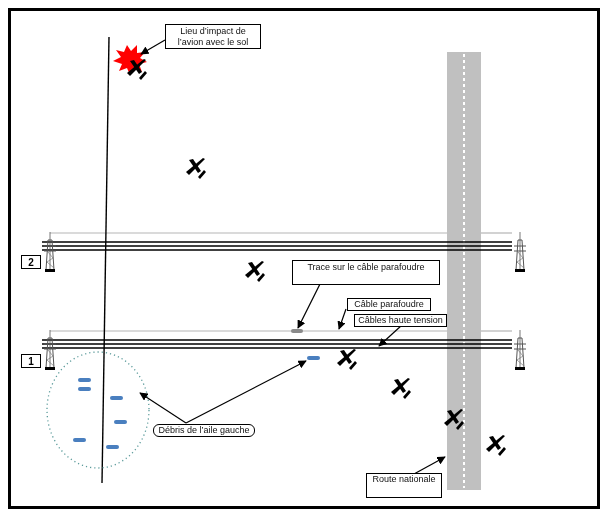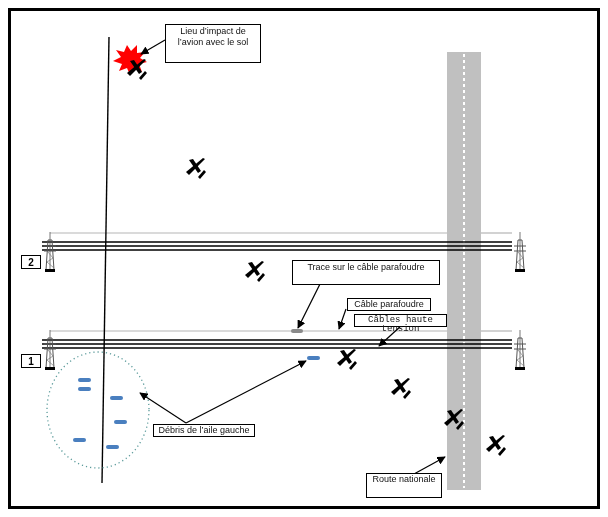--- a/index.html
+++ b/index.html
@@ -97,21 +97,21 @@
     <line x1="165" y1="40" x2="141" y2="54" marker-end="url(#arrow)"></line>
     <line x1="320" y1="284" x2="298" y2="328" marker-end="url(#arrow)"></line>
     <line x1="346" y1="309" x2="339" y2="329" marker-end="url(#arrow)"></line>
     <line x1="402" y1="325" x2="379" y2="346" marker-end="url(#arrow)"></line>
     <line x1="186" y1="423" x2="140" y2="393" marker-end="url(#arrow)"></line>
     <line x1="186" y1="423" x2="306" y2="361" marker-end="url(#arrow)"></line>
     <line x1="414" y1="474" x2="445" y2="457" marker-end="url(#arrow)"></line>
   </g>
 </svg>
 
-<div class="label-box" style="left:165px;top:24px;width:96px;height:39px;">Lieu d’impact de l’avion avec le sol</div>
+<div class="label-box" style="left:165px;top:24px;width:96px;height:25px;">Lieu d’impact de l’avion avec le sol</div>
 <div class="label-box" style="left:292px;top:260px;width:148px;height:25px;">Trace sur le câble parafoudre</div>
 <div class="label-box" style="left:347px;top:298px;width:84px;height:13px;line-height:9px;">Câble parafoudre</div>
-<div class="label-box" style="left:354px;top:314px;width:93px;height:13px;line-height:9px;font-family:Liberation Mono, monospace;">Câbles haute tension</div>
-<div class="label-box" style="left:153px;top:424px;width:102px;height:13px;line-height:9px;">Débris de l’aile gauche</div>
+<div class="label-box" style="left:354px;top:314px;width:93px;height:13px;line-height:9px;">Câbles haute tension</div>
+<div class="label-box" style="left:153px;top:424px;width:102px;height:13px;line-height:9px;border-radius:6px;">Débris de l’aile gauche</div>
 <div class="label-box" style="left:366px;top:473px;width:76px;height:25px;line-height:9px;">Route nationale</div>
 
 <div class="num-box" style="left:21px;top:255px;">2</div>
 <div class="num-box" style="left:21px;top:354px;">1</div>
 
 </body></html>

